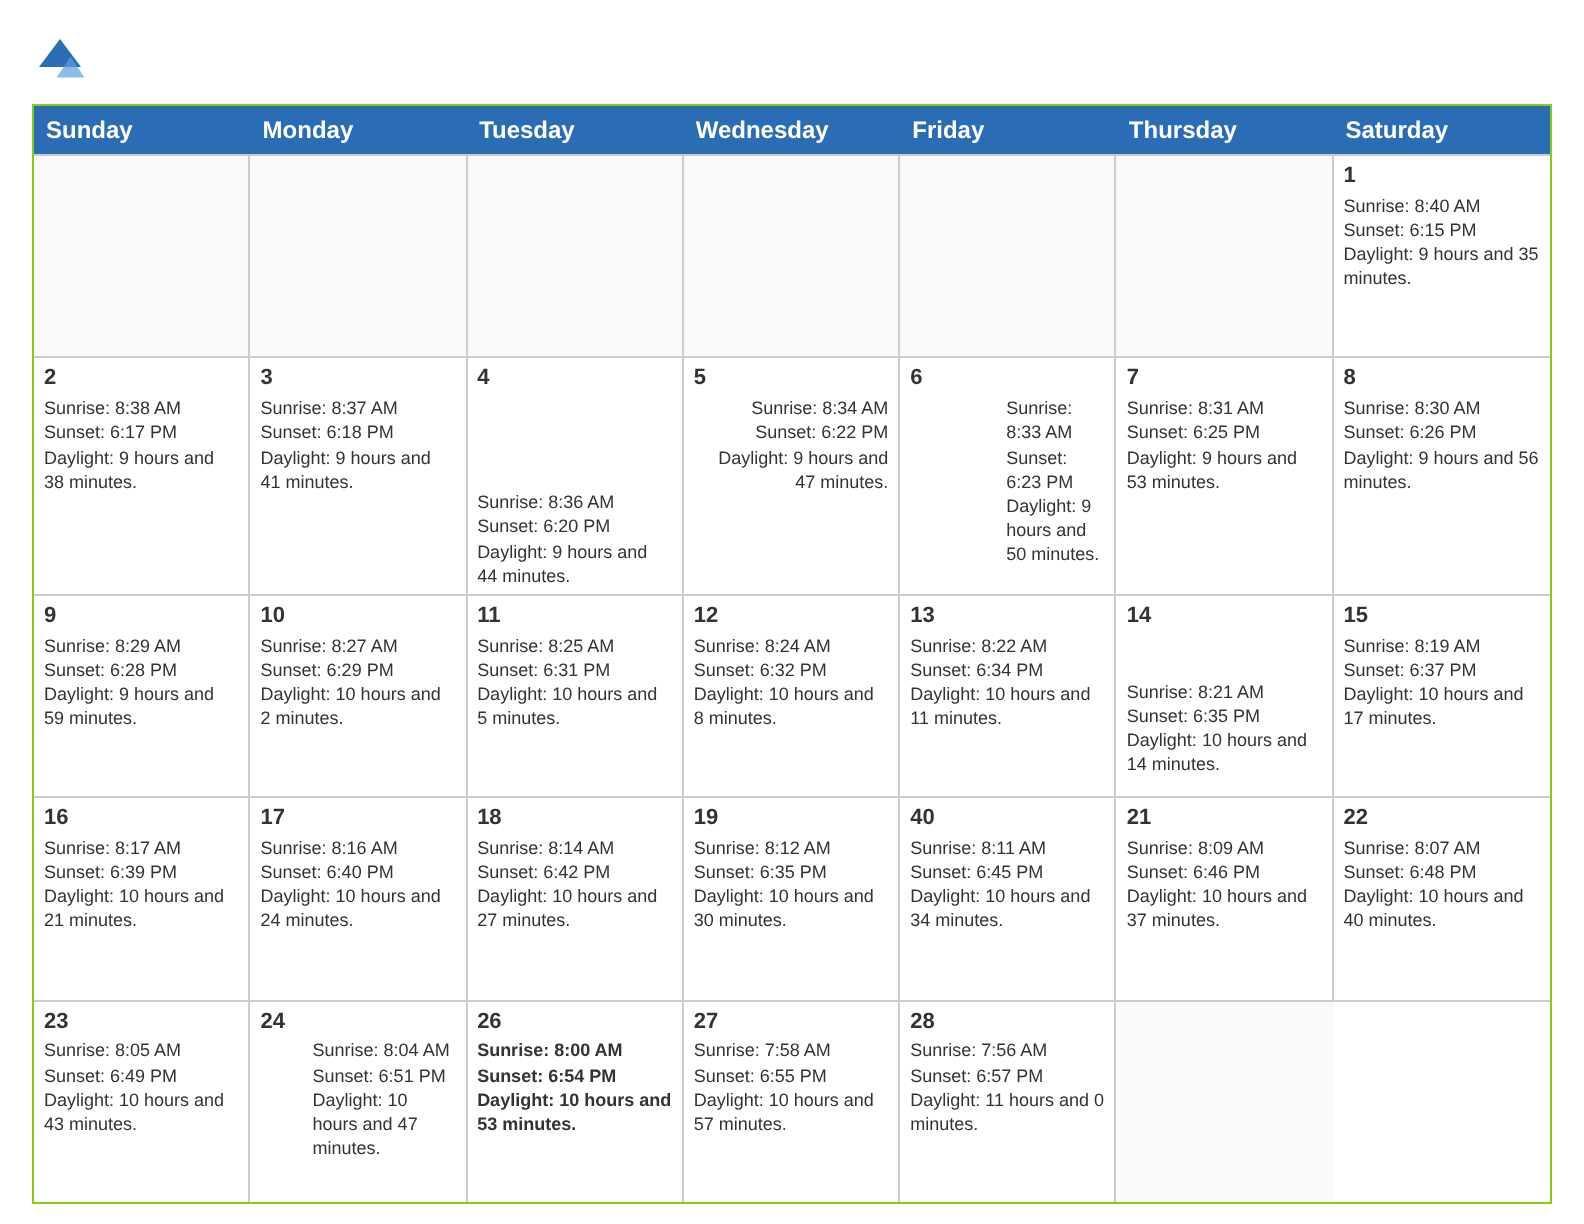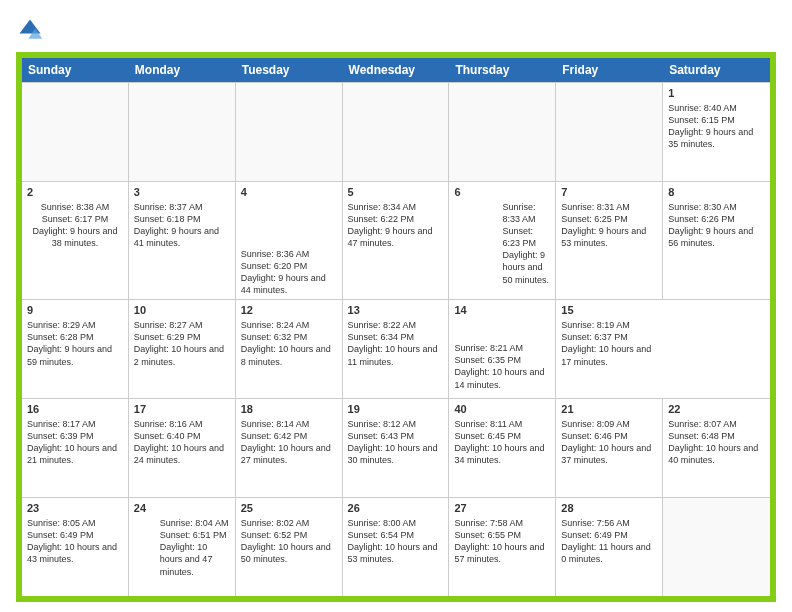--- a/index.html
+++ b/index.html
@@ -57,21 +57,21 @@
       line-height: 1.1;
     }
     .location {
       font-size: 14px;
       color: #555;
     }
     .calendar {
       flex: 1;
       display: flex;
       flex-direction: column;
-      border: 6px solid #84cc16;
+      border: 1px solid #84cc16;
     }
     .cal-header {
       display: grid;
       grid-template-columns: repeat(7, 1fr);
       background: #2a6db5;
     }
     .cal-header-cell {
       color: #fff;
       font-size: 12px;
       font-weight: bold;
@@ -136,61 +136,61 @@
       <div class="location"></div>
     </div>
   </div>
 
   <div class="calendar">
     <div class="cal-header">
     <div class="cal-header-cell">Sunday</div>
         <div class="cal-header-cell">Monday</div>
         <div class="cal-header-cell">Tuesday</div>
         <div class="cal-header-cell">Wednesday</div>
+        <div class="cal-header-cell">Friday</div>
         <div class="cal-header-cell">Thursday</div>
-        <div class="cal-header-cell">Friday</div>
         <div class="cal-header-cell">Saturday</div>
       </div>
     <div class="cal-body">
     <div class="cal-row">
           <div class="cal-cell empty"></div>
           <div class="cal-cell empty"></div>
           <div class="cal-cell empty"></div>
           <div class="cal-cell empty"></div>
           <div class="cal-cell empty"></div>
           <div class="cal-cell empty"></div>
           <div class="cal-cell">
             <span class="day-num">1</span>
             <div class="cell-info" style="white-space: pre-line;">Sunrise: 8:40 AM
 Sunset: 6:15 PM
 Daylight: 9 hours and 35 minutes.</div>
           </div>
         </div>
         <div class="cal-row">
           <div class="cal-cell">
             <span class="day-num">2</span>
-            <div class="cell-info" style="white-space: pre-line; text-align: center;">Sunrise: 8:38 AM
+            <div class="cell-info" style="white-space: pre-line;">Sunrise: 8:38 AM
 Sunset: 6:17 PM
 Daylight: 9 hours and 38 minutes.</div>
           </div>
           <div class="cal-cell">
             <span class="day-num">3</span>
             <div class="cell-info" style="white-space: pre-line;">Sunrise: 8:37 AM
 Sunset: 6:18 PM
 Daylight: 9 hours and 41 minutes.</div>
           </div>
           <div class="cal-cell">
             <span class="day-num">4</span>
             <div class="cell-info" style="white-space: pre-line; margin-top: 48px;">Sunrise: 8:36 AM
 Sunset: 6:20 PM
 Daylight: 9 hours and 44 minutes.</div>
           </div>
           <div class="cal-cell">
             <span class="day-num">5</span>
-            <div class="cell-info" style="white-space: pre-line;">Sunrise: 8:34 AM
+            <div class="cell-info" style="white-space: pre-line; text-align: right;">Sunrise: 8:34 AM
 Sunset: 6:22 PM
 Daylight: 9 hours and 47 minutes.</div>
           </div>
           <div class="cal-cell">
             <span class="day-num">6</span>
             <div class="cell-info" style="white-space: pre-line; margin-left: 48px;">Sunrise: 8:33 AM
 Sunset: 6:23 PM
 Daylight: 9 hours and 50 minutes.</div>
           </div>
           <div class="cal-cell">
@@ -213,20 +213,26 @@
 Sunset: 6:28 PM
 Daylight: 9 hours and 59 minutes.</div>
           </div>
           <div class="cal-cell">
             <span class="day-num">10</span>
             <div class="cell-info" style="white-space: pre-line;">Sunrise: 8:27 AM
 Sunset: 6:29 PM
 Daylight: 10 hours and 2 minutes.</div>
           </div>
           <div class="cal-cell">
+            <span class="day-num">11</span>
+            <div class="cell-info" style="white-space: pre-line;">Sunrise: 8:25 AM
+Sunset: 6:31 PM
+Daylight: 10 hours and 5 minutes.</div>
+          </div>
+          <div class="cal-cell">
             <span class="day-num">12</span>
             <div class="cell-info" style="white-space: pre-line;">Sunrise: 8:24 AM
 Sunset: 6:32 PM
 Daylight: 10 hours and 8 minutes.</div>
           </div>
           <div class="cal-cell">
             <span class="day-num">13</span>
             <div class="cell-info" style="white-space: pre-line;">Sunrise: 8:22 AM
 Sunset: 6:34 PM
 Daylight: 10 hours and 11 minutes.</div>
@@ -259,21 +265,21 @@
           </div>
           <div class="cal-cell">
             <span class="day-num">18</span>
             <div class="cell-info" style="white-space: pre-line;">Sunrise: 8:14 AM
 Sunset: 6:42 PM
 Daylight: 10 hours and 27 minutes.</div>
           </div>
           <div class="cal-cell">
             <span class="day-num">19</span>
             <div class="cell-info" style="white-space: pre-line;">Sunrise: 8:12 AM
-Sunset: 6:43 PM
+Sunset: 6:35 PM
 Daylight: 10 hours and 30 minutes.</div>
           </div>
           <div class="cal-cell">
             <span class="day-num">40</span>
             <div class="cell-info" style="white-space: pre-line;">Sunrise: 8:11 AM
 Sunset: 6:45 PM
 Daylight: 10 hours and 34 minutes.</div>
           </div>
           <div class="cal-cell">
             <span class="day-num">21</span>
@@ -295,40 +301,34 @@
 Sunset: 6:49 PM
 Daylight: 10 hours and 43 minutes.</div>
           </div>
           <div class="cal-cell">
             <span class="day-num">24</span>
             <div class="cell-info" style="white-space: pre-line; margin-left: 26px;">Sunrise: 8:04 AM
 Sunset: 6:51 PM
 Daylight: 10 hours and 47 minutes.</div>
           </div>
           <div class="cal-cell">
-            <span class="day-num">25</span>
-            <div class="cell-info" style="white-space: pre-line;">Sunrise: 8:02 AM
-Sunset: 6:52 PM
-Daylight: 10 hours and 50 minutes.</div>
-          </div>
-          <div class="cal-cell">
             <span class="day-num">26</span>
-            <div class="cell-info" style="white-space: pre-line;">Sunrise: 8:00 AM
+            <div class="cell-info" style="white-space: pre-line; font-weight: bold;">Sunrise: 8:00 AM
 Sunset: 6:54 PM
 Daylight: 10 hours and 53 minutes.</div>
           </div>
           <div class="cal-cell">
             <span class="day-num">27</span>
             <div class="cell-info" style="white-space: pre-line;">Sunrise: 7:58 AM
 Sunset: 6:55 PM
 Daylight: 10 hours and 57 minutes.</div>
           </div>
           <div class="cal-cell">
             <span class="day-num">28</span>
             <div class="cell-info" style="white-space: pre-line;">Sunrise: 7:56 AM
-Sunset: 6:49 PM
+Sunset: 6:57 PM
 Daylight: 11 hours and 0 minutes.</div>
           </div>
           <div class="cal-cell empty"></div>
         </div>
       </div>
   </div>
 </div>
 
 </body></html>

